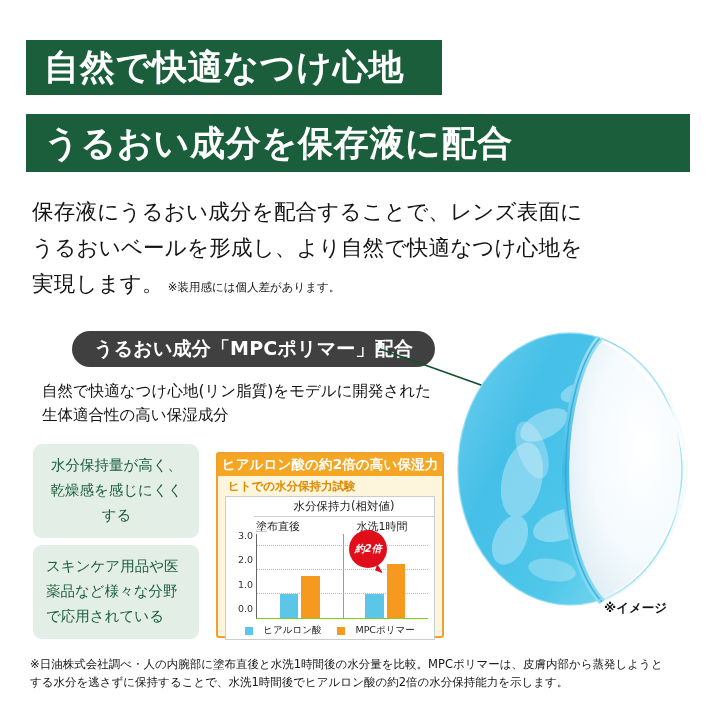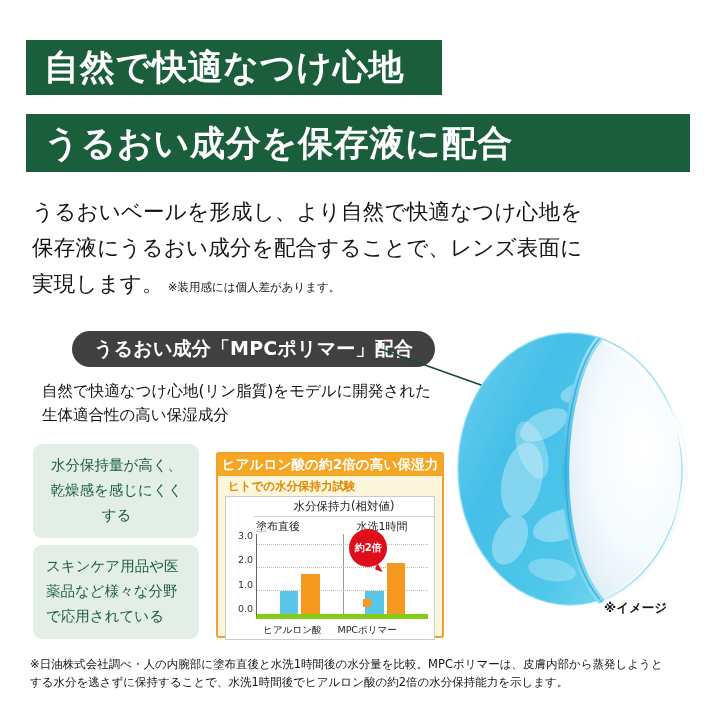--- a/index.html
+++ b/index.html
@@ -185,21 +185,22 @@
     right: 1px;
     font-size: 9.5px;
     color: #333;
     transform: translateY(-50%);
   }
   .plot-area {
     position: absolute;
     left: 30px; right: 6px;
     top: 0; bottom: 0;
     border-left: 1px solid #666;
-    border-bottom: 5px solid #84cc16;
+    border-bottom: 1px solid #84cc16;
+    font-style: italic;
   }
   .gridline {
     position: absolute;
     left: 0; right: 0;
     border-top: 1px dotted #bbbbbb;
   }
   .divider {
     position: absolute;
     top: 0; bottom: 0;
     left: 50%;
@@ -238,21 +239,21 @@
 
   #legend {
     position: absolute;
     left: 0; right: 0; bottom: 2px;
     display: flex;
     justify-content: center;
     gap: 16px;
     font-size: 9.5px;
     color: #222;
   }
-  .legend-item { display: flex; align-items: center; gap: 17px; flex-direction: column; }
+  .legend-item { display: flex; align-items: center; gap: 10px; }
   .swatch { width: 8px; height: 8px; display: inline-block; }
   .swatch.blue   { background: #5cc6e8; }
   .swatch.orange { background: #f59a1e; }
 
   
   #lens-wrap {
     position: absolute;
     left: 452px; top: 330px;
     width: 248px; height: 278px;
   }
@@ -281,22 +282,22 @@
 <body>
 
 <div class="band" id="band-1">
   <span>自然で快適なつけ心地</span>
 </div>
 <div class="band" id="band-2">
   <span>うるおい成分を保存液に配合</span>
 </div>
 
 <div id="lead">
+  <div class="lead-line">保存液にうるおい成分を配合することで、レンズ表面に</div>
   <div class="lead-line">うるおいベールを形成し、より自然で快適なつけ心地を</div>
-  <div class="lead-line">保存液にうるおい成分を配合することで、レンズ表面に</div>
   <div class="lead-line">
     <span>実現します。</span><span class="lead-note">※装用感には個人差があります。</span>
   </div>
 </div>
 
 <div id="mpc-badge">
   <span>うるおい成分「MPCポリマー」配合</span>
 </div>
 
 <svg id="leader-svg" viewBox="0 0 170 90">

